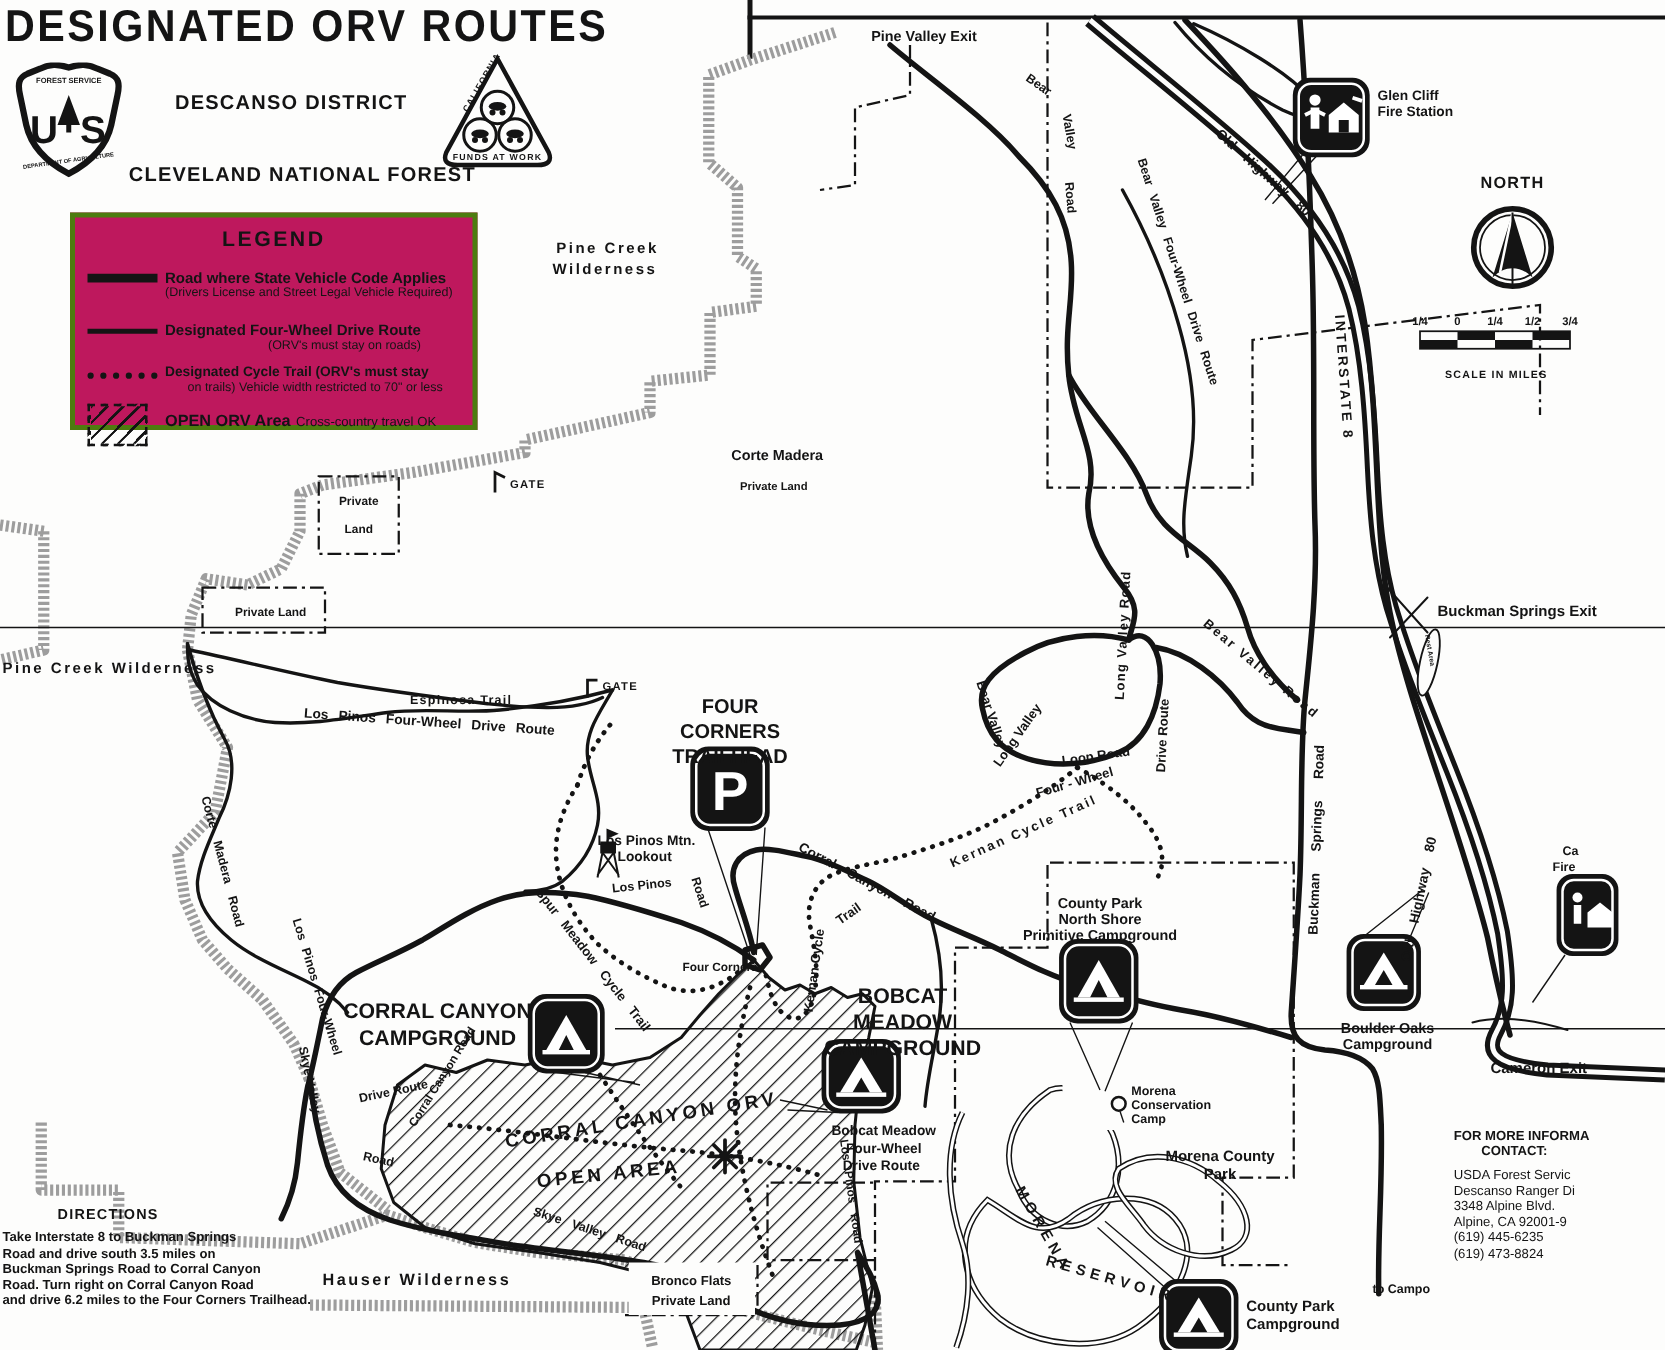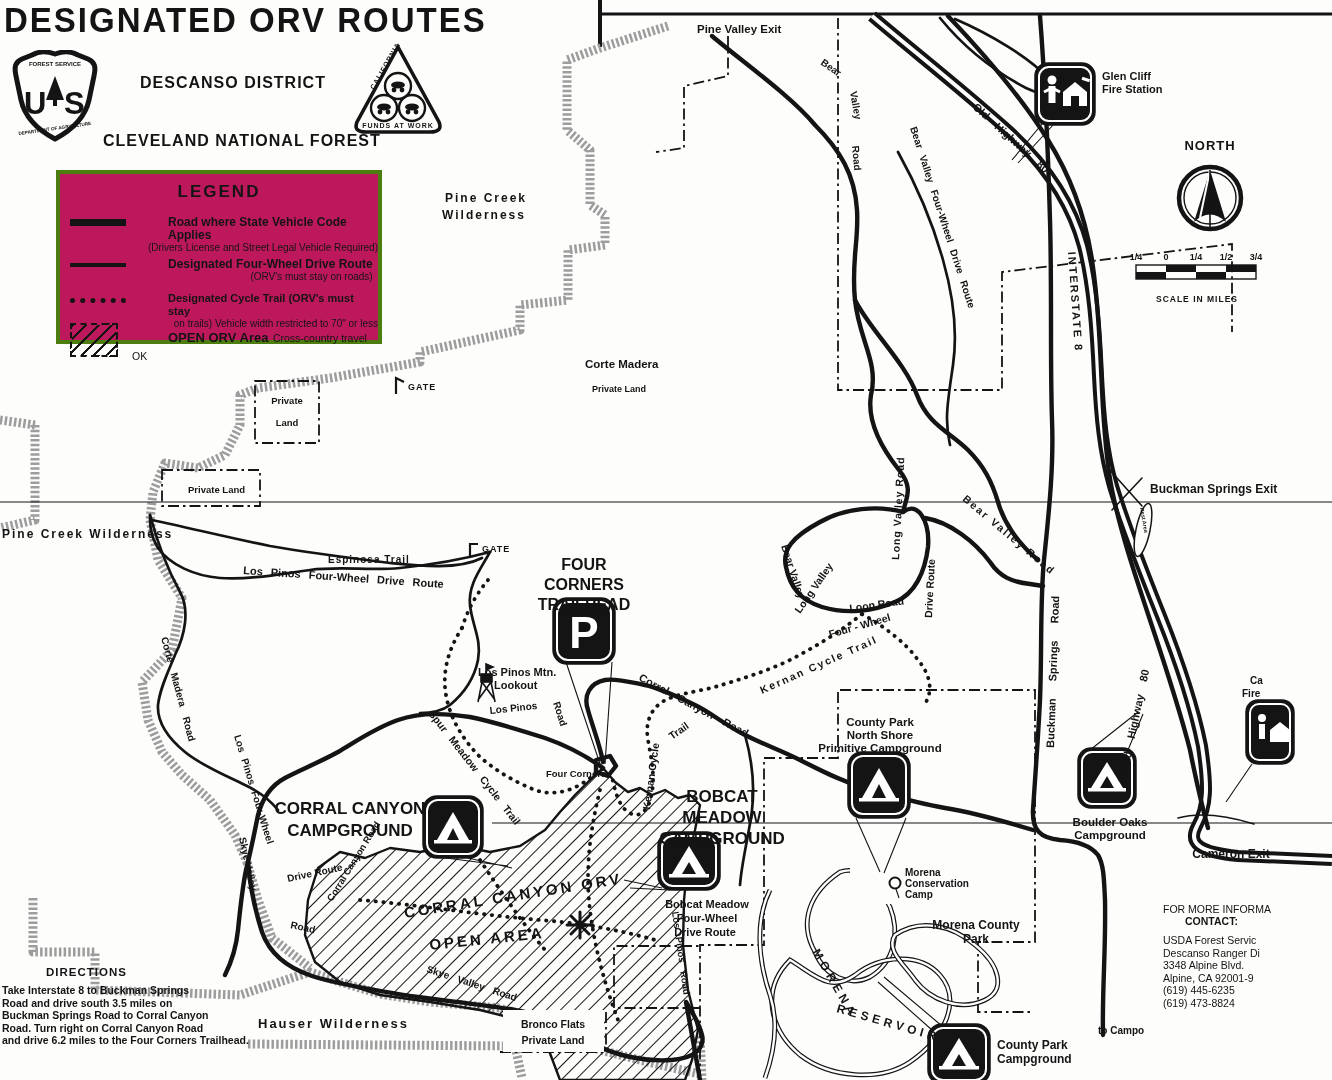--- a/index.html
+++ b/index.html
@@ -12,27 +12,27 @@
   .forest{left:103px;top:132px;font-size:16px;font-weight:bold;letter-spacing:1px;}
   .legend{left:56px;top:170px;width:318px;height:166px;border:4px solid #4d7c0f;background:#be185d;}
   .legend-title{text-align:center;font-size:17px;font-weight:bold;letter-spacing:2px;margin-top:8px;}
   .lg-row{position:absolute;left:10px;display:flex;align-items:flex-start;}
   .lg-sym{width:62px;flex:0 0 62px;margin-top:3px;}
   .lg-bar-thick{height:7px;background:#141414;width:56px;}
   .lg-bar-thin{height:4px;background:#141414;width:56px;margin-top:2px;}
   .lg-dots{width:56px;border-bottom:5px dotted #141414;height:1px;margin-top:2px;}
   .lg-hatch{width:44px;height:30px;border:2px dashed #141414;
             background:repeating-linear-gradient(135deg,#141414 0 2px,transparent 2px 9px);}
-  .lg-txt{font-size:12px;font-weight:bold;line-height:13px;margin-left:36px;}
+  .lg-txt{font-size:12px;font-weight:bold;line-height:13px;}
   .lg-sub{font-size:10px;font-weight:normal;text-align:right;}
   .dir-block{left:2px;top:966px;width:250px;}
   .dir-title{font-size:11.5px;font-weight:bold;letter-spacing:1px;margin-left:44px;margin-bottom:6px;}
   .dir-lines{font-size:10.5px;font-weight:bold;line-height:12.5px;white-space:nowrap;}
   .contact-block{left:1163px;top:903px;width:169px;overflow:hidden;}
-  .ct-h{font-size:10.5px;font-weight:normal;white-space:nowrap;}
+  .ct-h{font-size:10.5px;font-weight:bold;white-space:nowrap;}
   .ct-h2{font-size:10.5px;font-weight:bold;margin-left:22px;margin-bottom:7px;white-space:nowrap;}
   .ct-l{font-size:10.5px;font-weight:normal;line-height:12.5px;white-space:nowrap;}
   svg text{fill:#141414;font-family:"Liberation Sans",sans-serif;font-weight:bold;}
   .t9{font-size:9px}.t95{font-size:9.5px}.t10{font-size:10px}.t105{font-size:10.5px}
   .t11{font-size:11px}.t115{font-size:11.5px}.t12{font-size:12px}.t13{font-size:13px}
   .t15{font-size:15px}.t16{font-size:16px}.t17{font-size:17px}
   .rd-thick{fill:none;stroke:#141414;stroke-width:4.4;stroke-linecap:round;stroke-linejoin:round;}
   .rd-med{fill:none;stroke:#141414;stroke-width:2.7;stroke-linecap:round;stroke-linejoin:round;}
   .rd-thin{fill:none;stroke:#141414;stroke-width:1.6;stroke-linecap:round;}
   .trail{fill:none;stroke:#141414;stroke-width:3.8;stroke-dasharray:0.4 7.4;stroke-linecap:round;}

